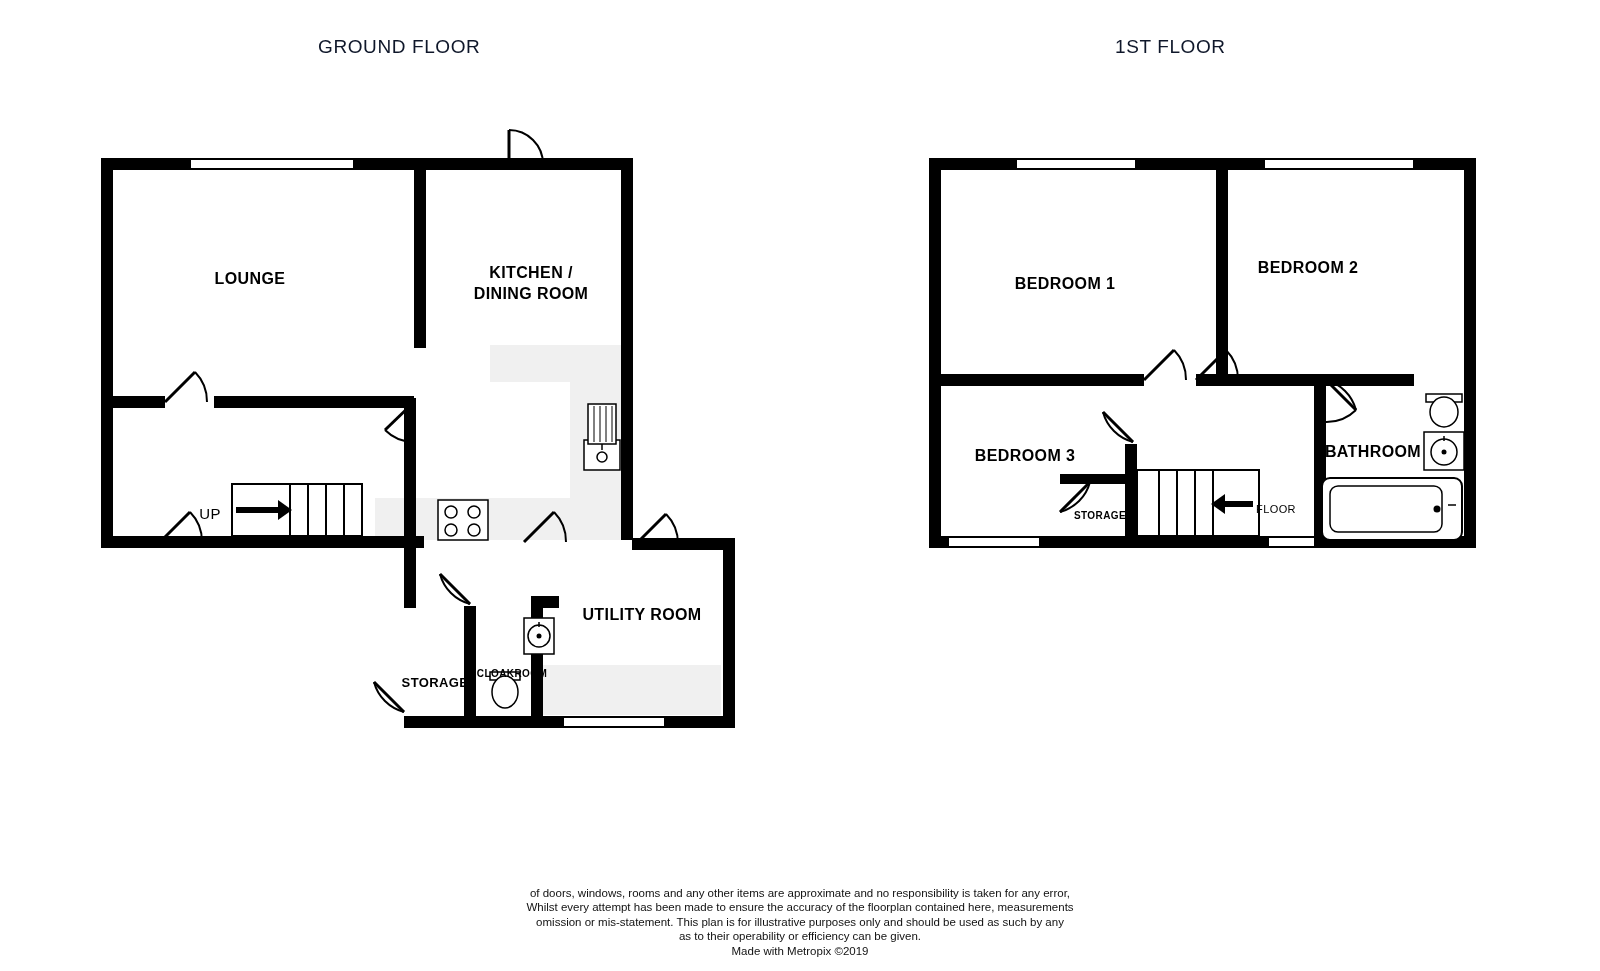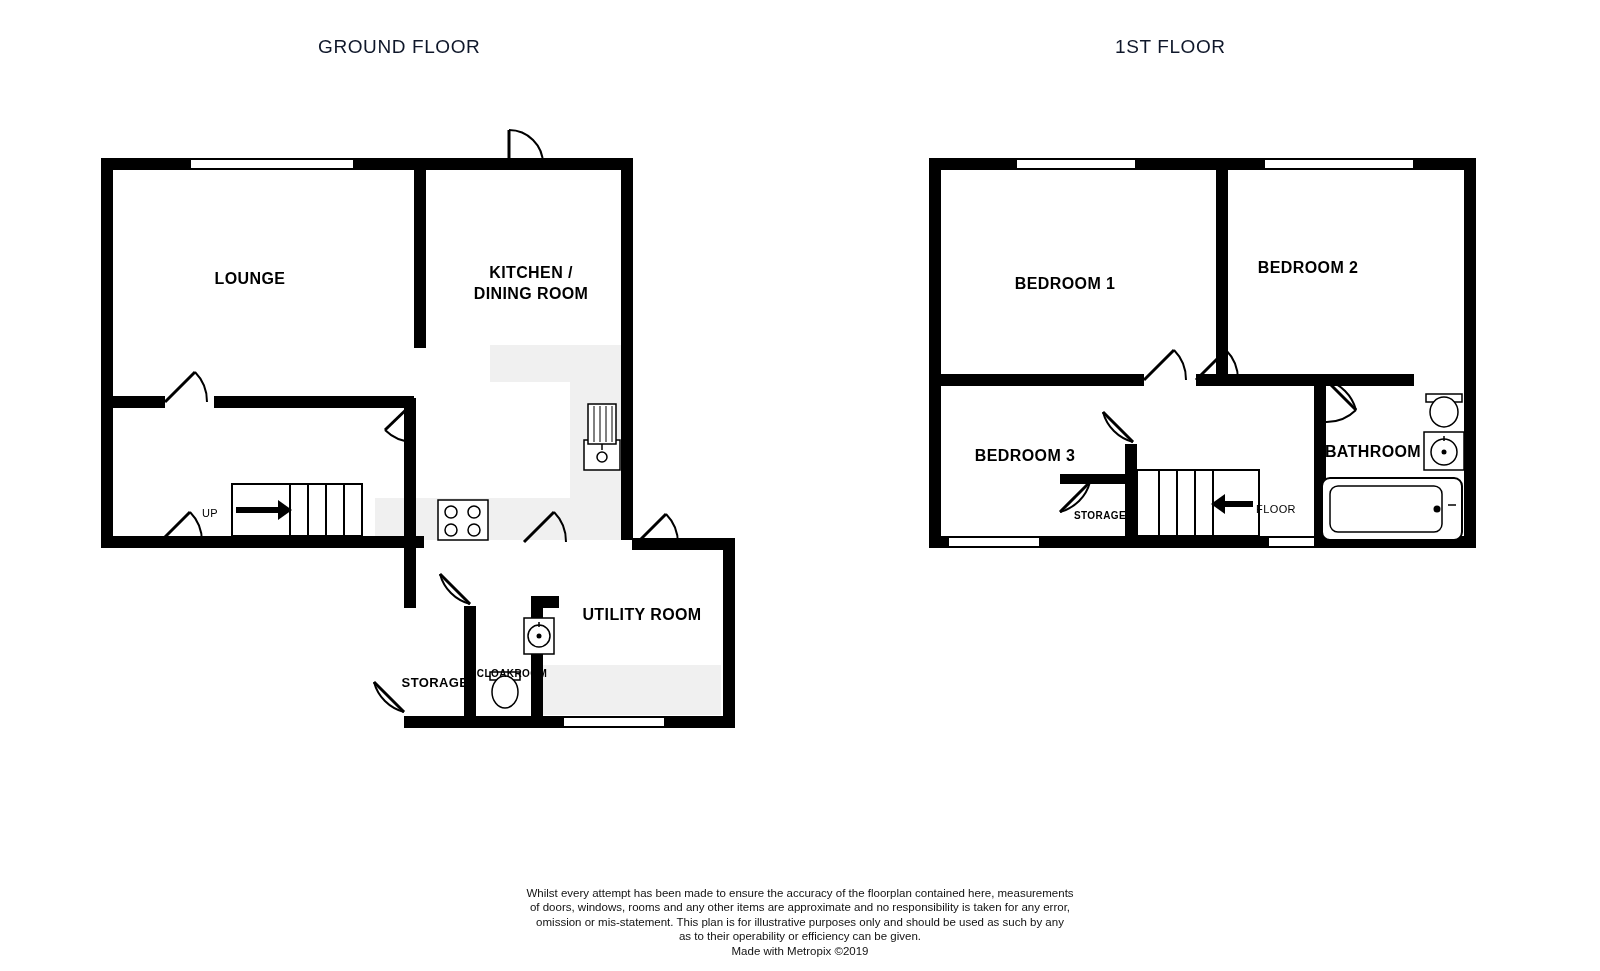--- a/index.html
+++ b/index.html
@@ -286,30 +286,30 @@
       </g>
     </g>
   </svg>
 
   <div class="room-label" style="left:180px; top:268px; width:140px;">LOUNGE</div>
   <div class="room-label" style="left:446px; top:262px; width:170px;">KITCHEN /
 DINING ROOM</div>
   <div class="room-label" style="left:557px; top:604px; width:170px;">UTILITY ROOM</div>
   <div class="room-label small" style="left:385px; top:672px; width:100px;">STORAGE</div>
   <div class="room-label tiny" style="left:464px; top:663px; width:96px;">CLOAKROOM</div>
-  <div class="room-label tiny" style="left:190px; top:503px; width:40px; font-size:11px; font-weight:normal;">UP</div>
+  <div class="room-label tiny" style="left:190px; top:503px; width:40px; font-size:15px; font-weight:normal;">UP</div>
 
   <div class="room-label" style="left:995px; top:257px; width:140px;margin-top:16px;">BEDROOM 1</div>
   <div class="room-label" style="left:1238px; top:257px; width:140px;">BEDROOM 2</div>
   <div class="room-label" style="left:955px; top:445px; width:140px;">BEDROOM 3</div>
   <div class="room-label" style="left:1303px; top:441px; width:140px;">BATHROOM</div>
   <div class="room-label tiny" style="left:1058px; top:505px; width:84px;">STORAGE</div>
   <div class="room-label tiny" style="left:1248px; top:499px; width:56px; font-size:11px; font-weight:normal;">FLOOR</div>
 
   <div class="disclaimer">
+    <div>of doors, windows, rooms and any other items are approximate and no responsibility is taken for any error,</div>
     <div>Whilst every attempt has been made to ensure the accuracy of the floorplan contained here, measurements</div>
-    <div>of doors, windows, rooms and any other items are approximate and no responsibility is taken for any error,</div>
     <div>omission or mis-statement. This plan is for illustrative purposes only and should be used as such by any</div>
     <div>as to their operability or efficiency can be given.</div>
     <div class="madewith">Made with Metropix ©2019</div>
   </div>
 
 </div>
 
 </body></html>

